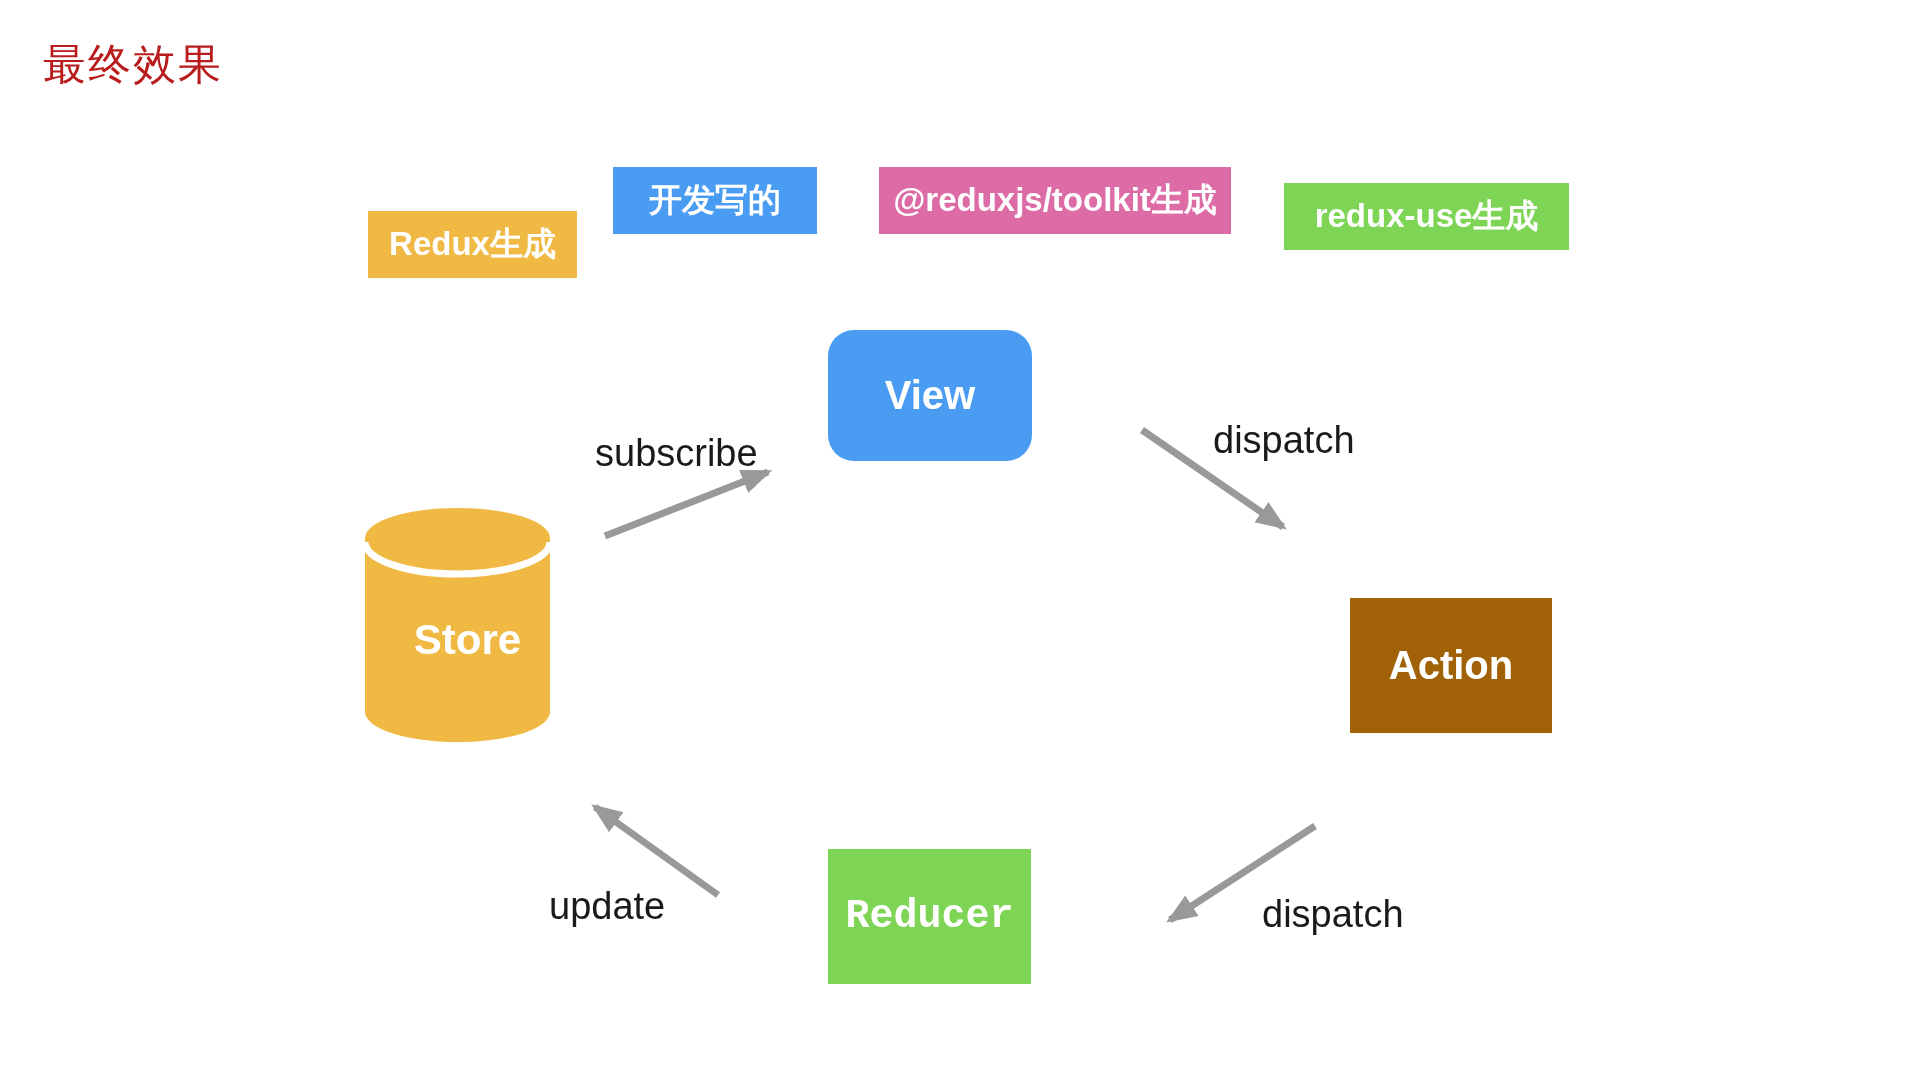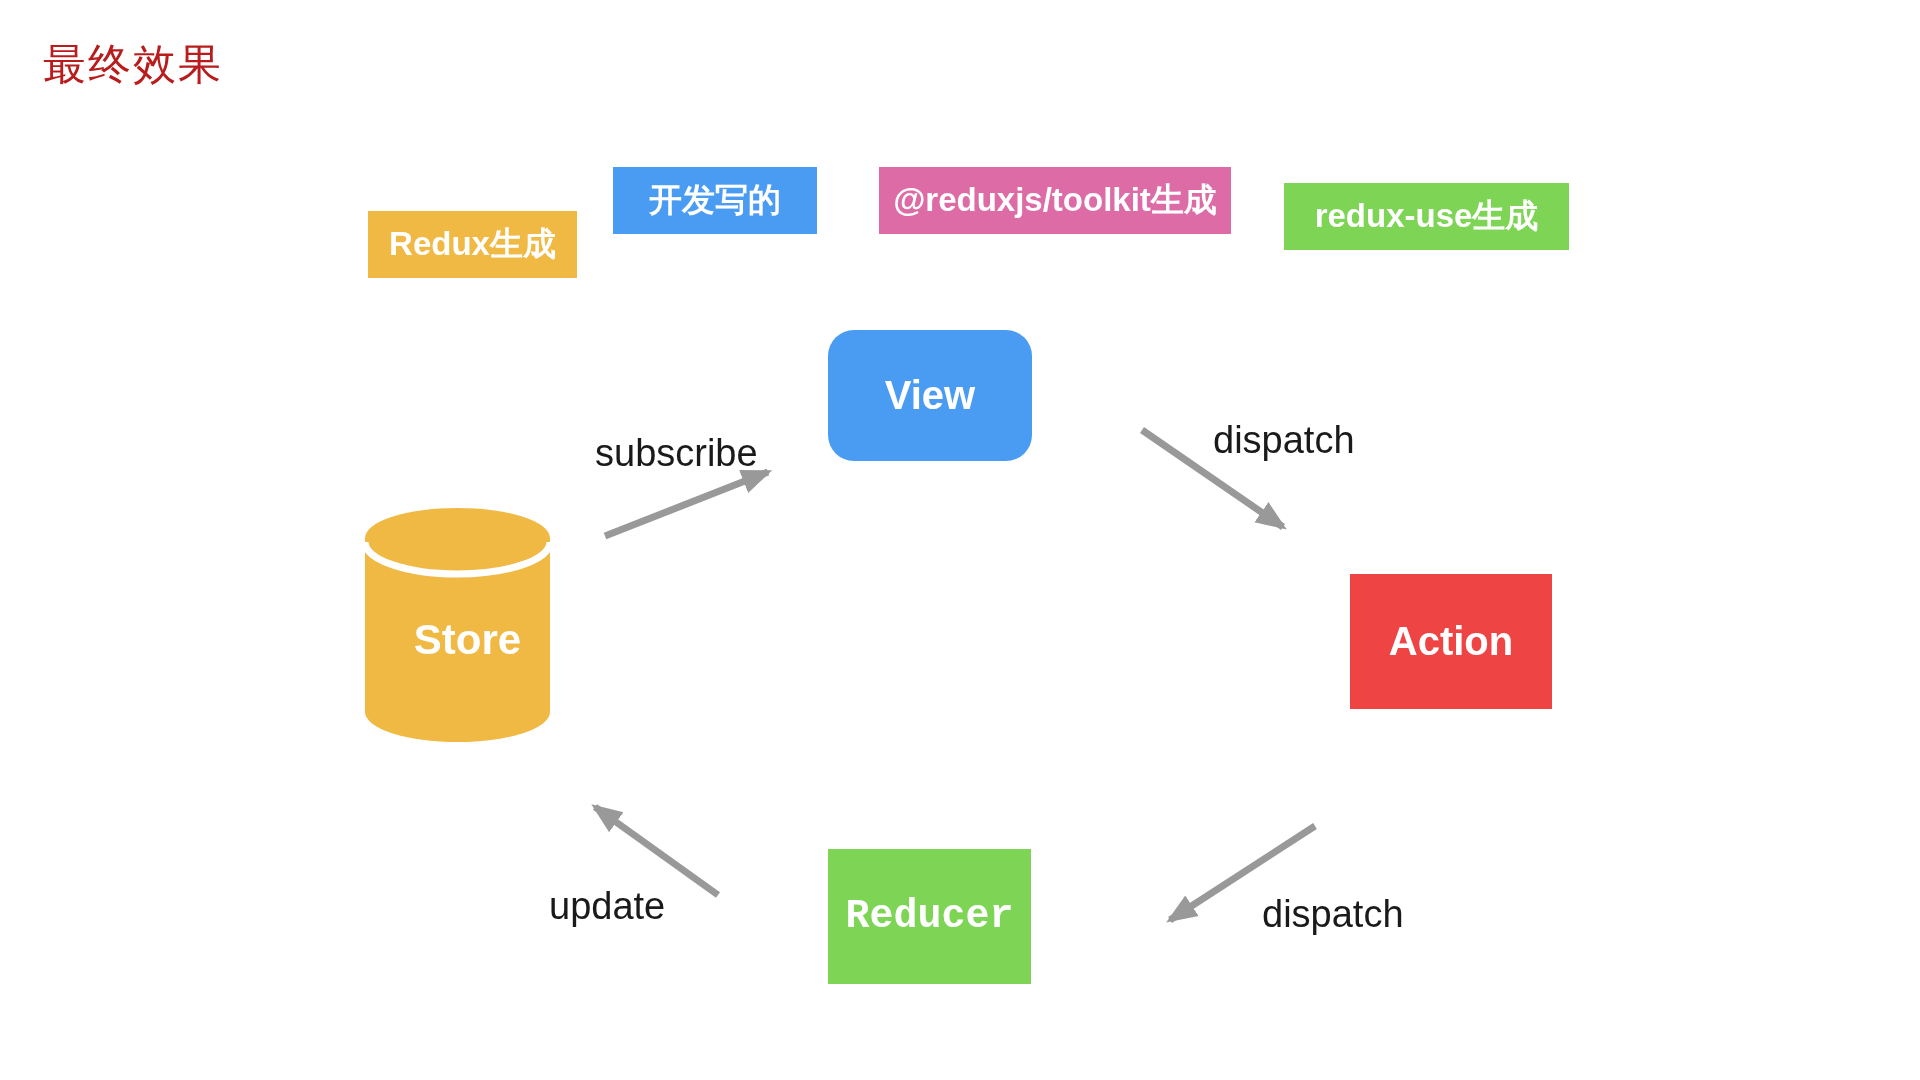--- a/index.html
+++ b/index.html
@@ -95,16 +95,16 @@
 
   <div id="node-store" class="abs">
     <svg width="185" height="234" viewBox="0 0 185 234">
       <path d="M0,30 A92.5,30 0 0 1 185,30 L185,204 A92.5,30 0 0 1 0,204 Z" fill="var(--color-redux, #F0B944)"></path>
       <path d="M0,34 A92.5,32 0 0 0 185,34" stroke="#ffffff" stroke-width="7" fill="none"></path>
     </svg>
     <div id="store-label">Store</div>
   </div>
 
   <div id="node-view" class="abs node-box" style="background-color: rgb(74, 156, 242);">View</div>
-  <div id="node-action" class="abs node-box" style="background-color: #ef4444;">Action</div>
+  <div id="node-action" class="abs node-box" style="background-color: #a16207; margin-top: 24px;">Action</div>
   <div id="node-reducer" class="abs node-box" style="background-color: rgb(125, 212, 85);">Reducer</div>
 
 </div>
 
 </body></html>

